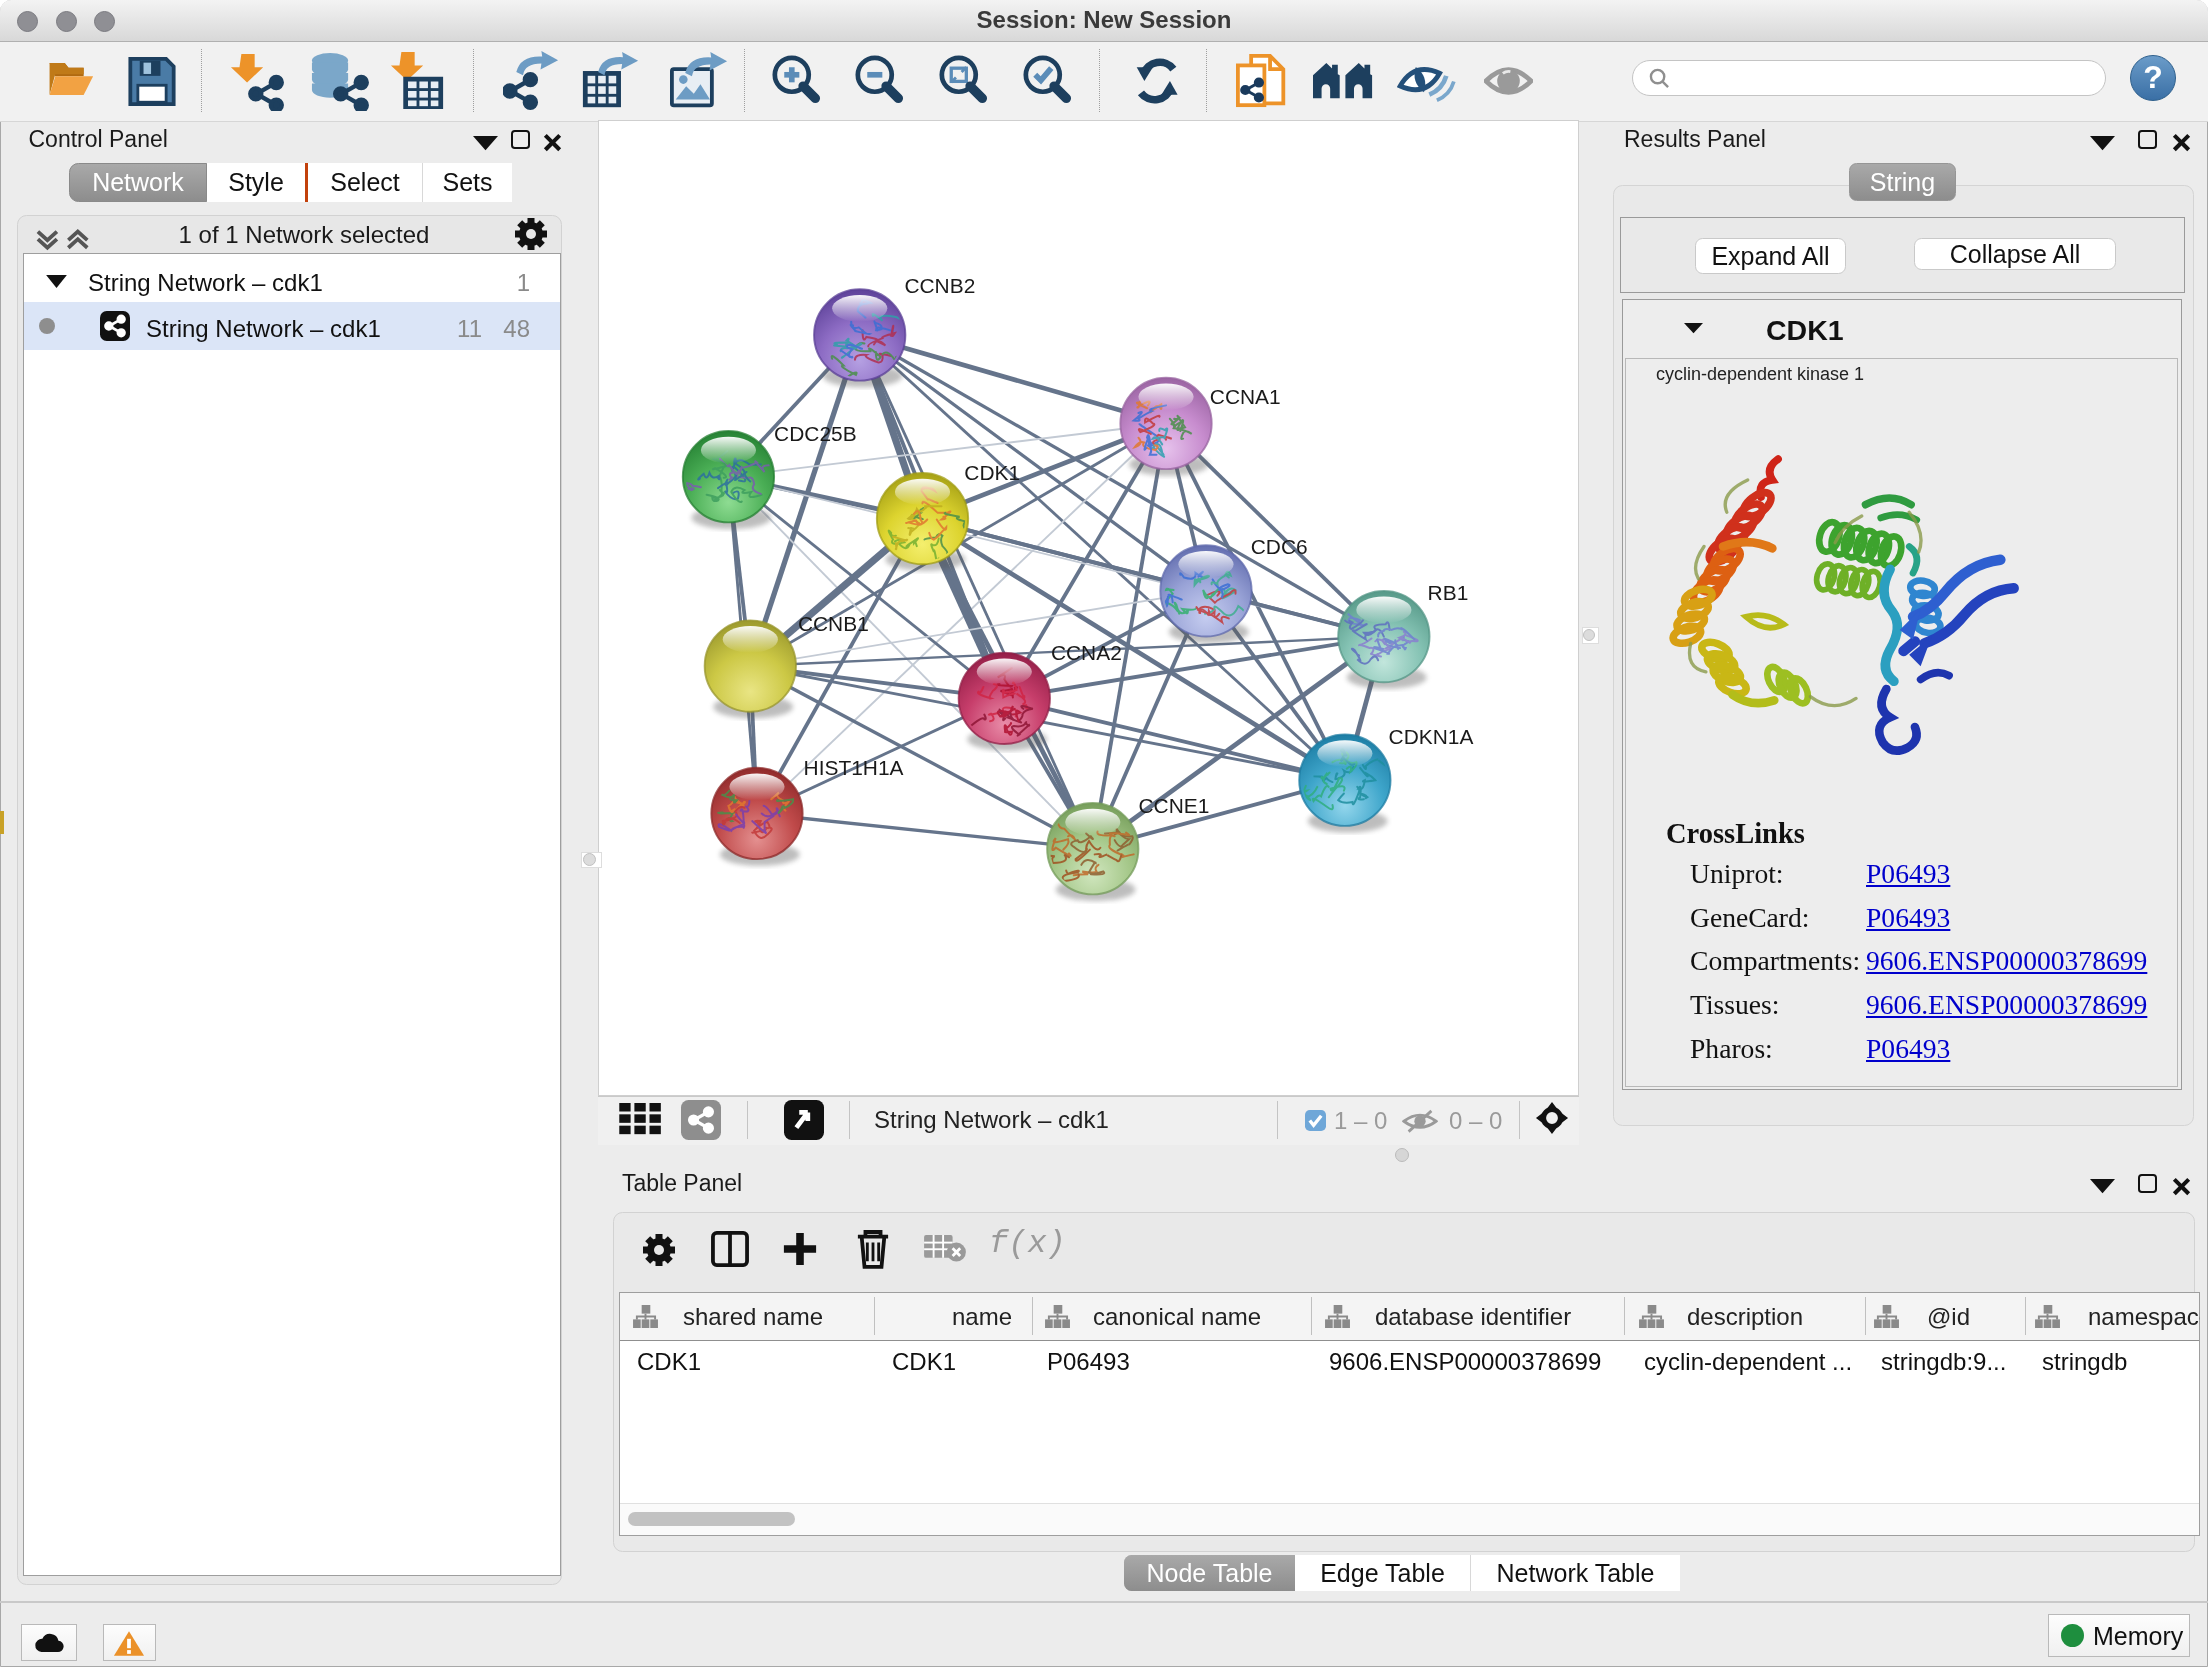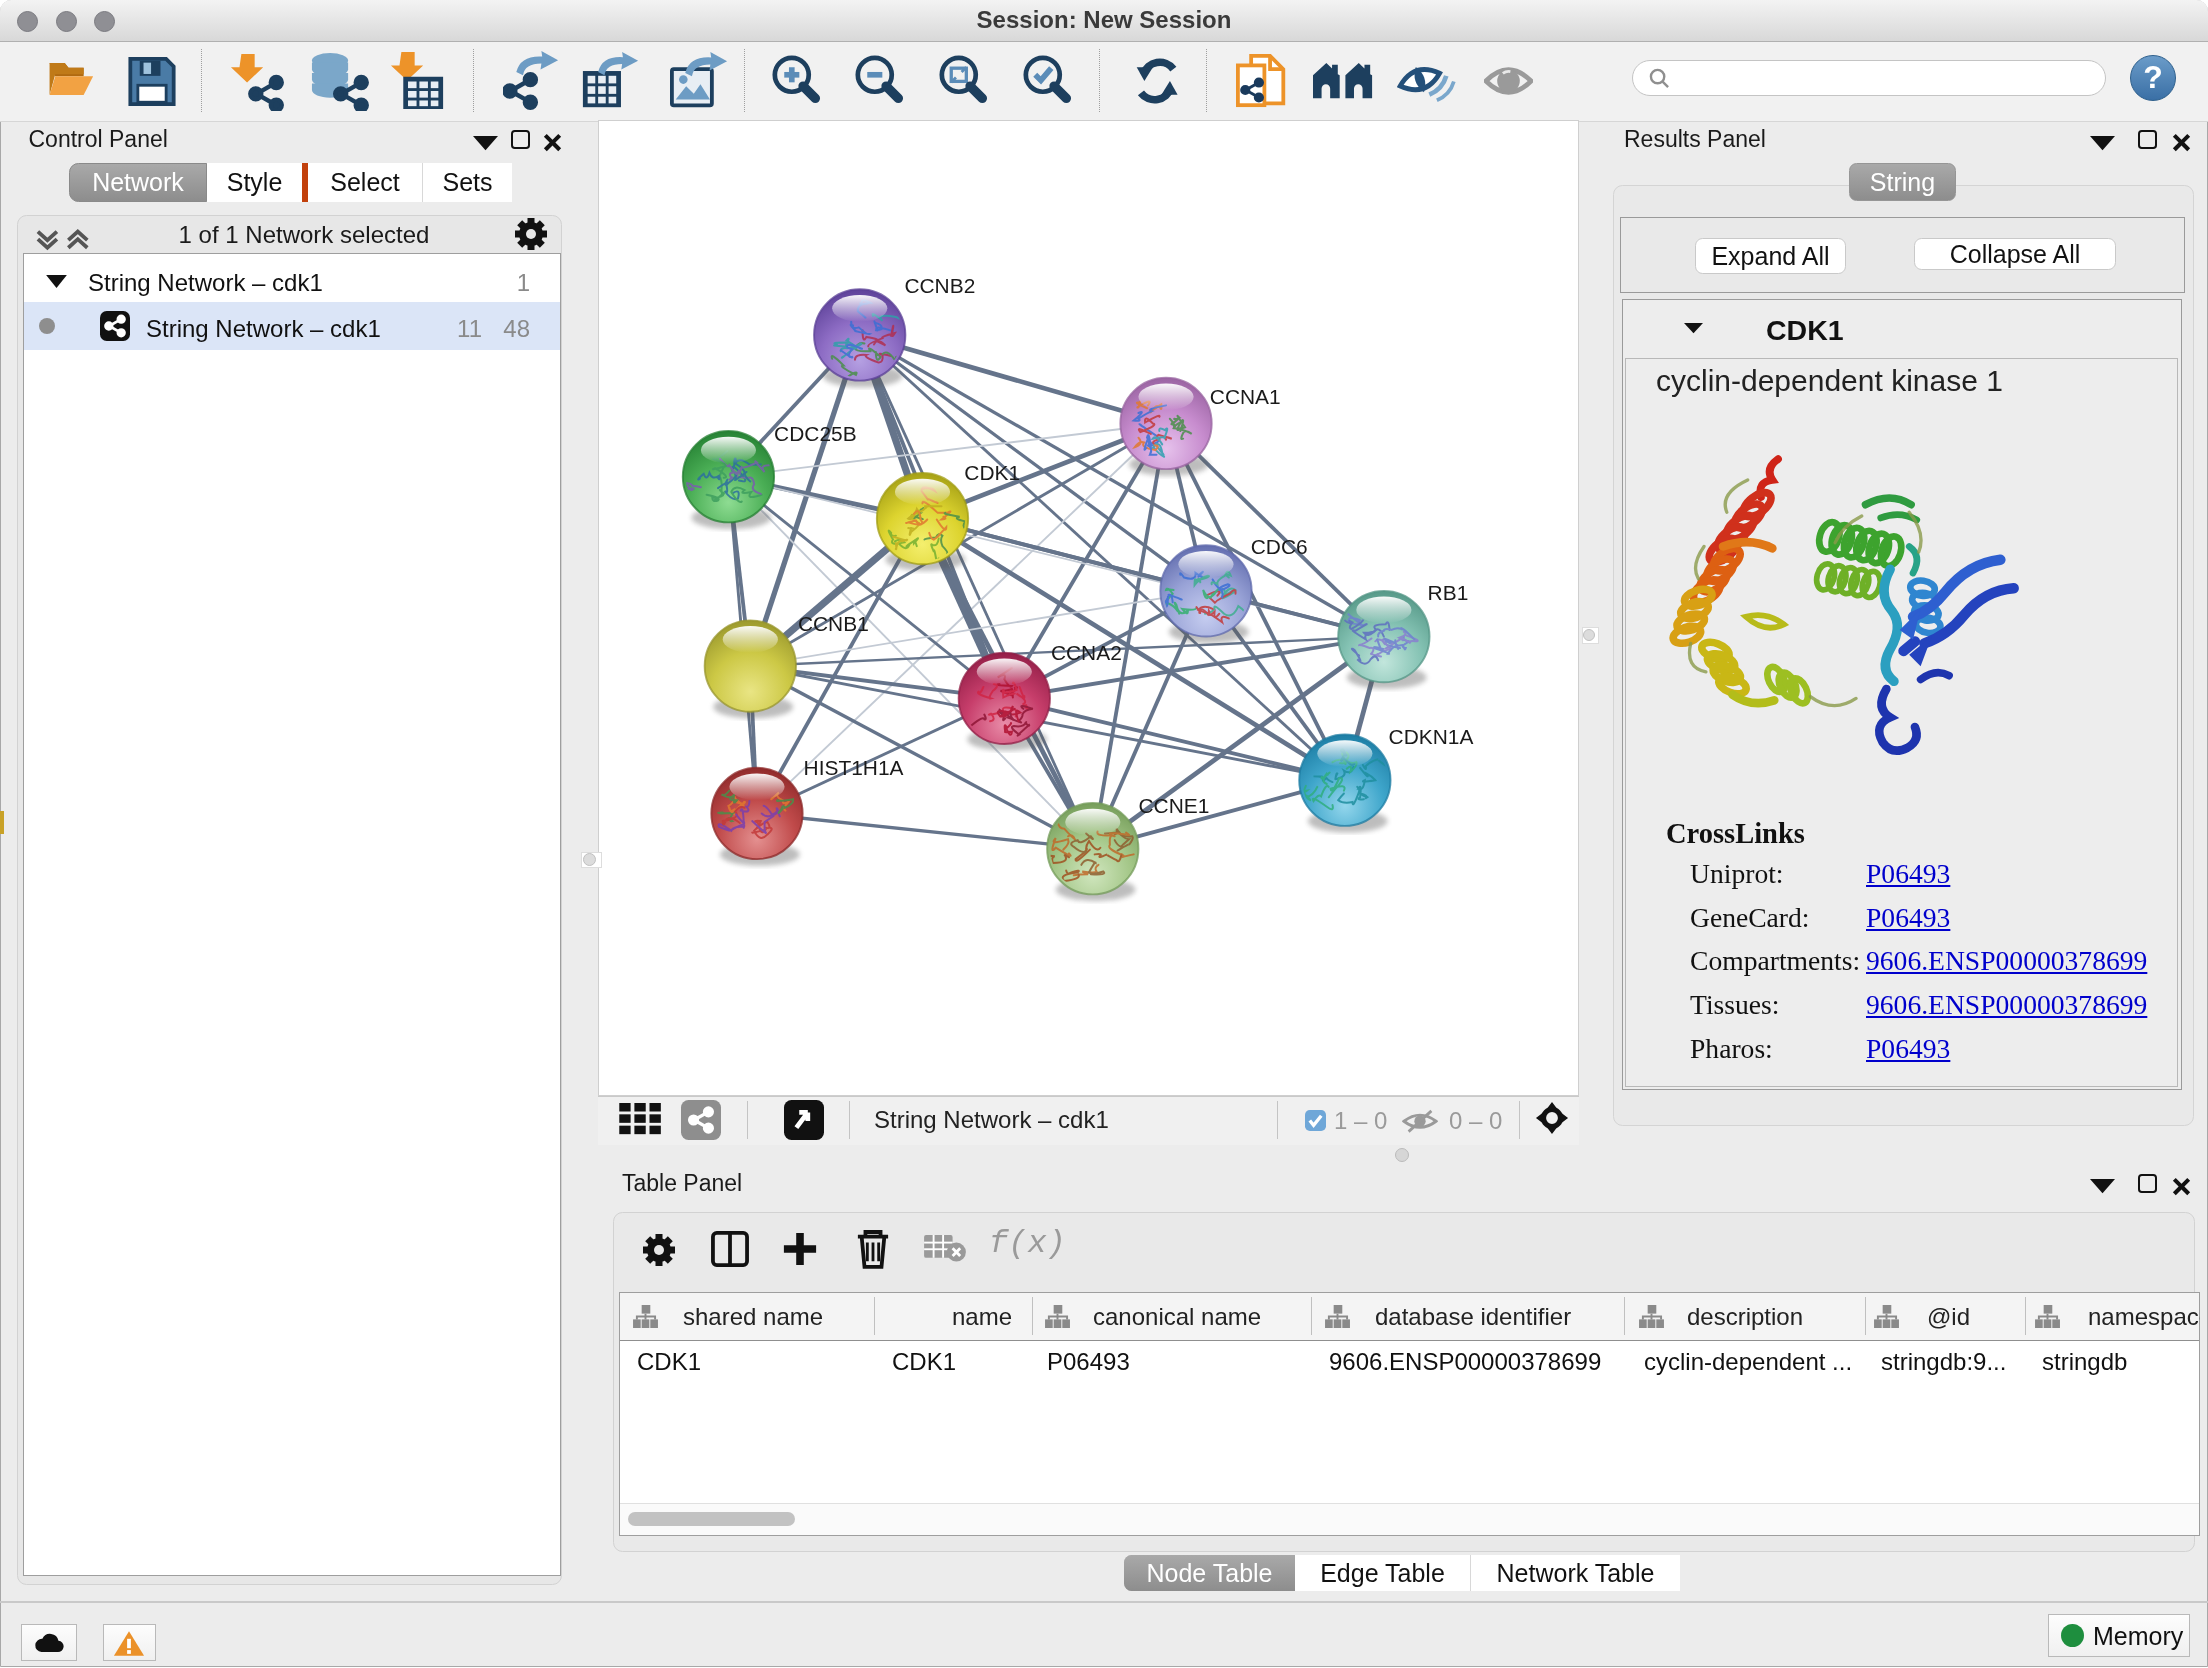--- a/index.html
+++ b/index.html
@@ -185,21 +185,21 @@
 <div class="ptitle" style="left:28.5px;top:126px">Control Panel</div>
 <svg style="position:absolute;left:473px;top:134px" width="25" height="25" viewBox="0 0 26 26">
     <path d="M0 2 L26 2 L13.0 16.900000000000002 Z" fill="#111"></path>
   </svg>
 <div class="sqbtn" style="left:511px;top:130px"></div>
 <svg style="position:absolute;left:541px;top:131px" width="23" height="23" viewBox="0 0 24 24">
     <path d="M3 6 L6 3 L12 9 L18 3 L21 6 L15 12 L21 18 L18 21 L12 15 L6 21 L3 18 L9 12 Z" fill="#111"></path>
   </svg>
 <div style="position:absolute;left:69px;top:163px;width:443px;height:39px;background:#fff;border:1px solid #c3c3c3;border-radius:9.5px"></div>
 <div style="position:absolute;left:69px;top:163px;width:138px;height:39px;background:linear-gradient(#a9a9a9,#8d8d8d);border:1px solid #8a8a8a;border-radius:9.5px 0 0 9.5px;color:#fff" class="tabtxt">Network</div>
-<div class="tabtxt" style="left:207px;top:163px;width:101px;height:39px;border-right:6px solid #c2410c;color:#111">Style</div>
+<div class="tabtxt" style="left:207px;top:163px;width:101px;height:39px;border-right:3px solid #c2410c;color:#111">Style</div>
 <div class="tabtxt" style="left:308px;top:163px;width:115px;height:39px;border-right:1px solid #d8d8d8;color:#111">Select</div>
 <div class="tabtxt" style="left:423px;top:163px;width:89px;height:39px;color:#111">Sets</div>
 <div style="position:absolute;left:17px;top:215px;width:545px;height:1370px;background:#e7e7e7;border:1px solid #d2d2d2;border-radius:9.5px"></div>
 <svg style="position:absolute;left:36px;top:224px" width="57" height="28.5" viewBox="0 0 60 30">
     <g fill="none" stroke="#555" stroke-width="4">
       <path d="M2 8 l10 9 10 -9"></path>
       <path d="M2 16 l10 9 10 -9"></path>
       <path d="M34 17 l10 -9 10 9"></path>
       <path d="M34 25 l10 -9 10 9"></path>
     </g>
@@ -660,21 +660,21 @@
 <div class="tabtxt" style="left:1849px;top:163px;width:107px;height:38px;background:linear-gradient(#a9a9a9,#8d8d8d);border:1px solid #969696;border-radius:7.6px;color:#fff">String</div>
 <div style="position:absolute;left:1620px;top:217px;width:565px;height:76px;border:1.9px solid #9a9a9a;background:#e9e9e9"></div>
 <div class="btn" style="left:1695px;top:238px;width:151px;height:36px">Expand All</div>
 <div class="btn" style="left:1914px;top:238px;width:202px;height:32px">Collapse All</div>
 <div style="position:absolute;left:1622px;top:299px;width:560px;height:791px;border:1.9px solid #9a9a9a;background:#ededed"></div>
 <svg style="position:absolute;left:1684px;top:321px" width="19" height="19" viewBox="0 0 20 20">
     <path d="M0 2 L20 2 L10.0 13.0 Z" fill="#111"></path>
   </svg>
 <div style="position:absolute;left:1766px;top:314px;font-size:28.5px;font-weight:bold;color:#111">CDK1</div>
 <div style="position:absolute;left:1625px;top:358px;width:553px;height:729px;border:1px solid #b8b8b8;background:#ededed"></div>
-<div style="position:absolute;left:1656px;top:364px;font-size:30px;color:#222">cyclin-dependent kinase 1</div>
+<div style="position:absolute;left:1656px;top:364px;font-size:18px;color:#222">cyclin-dependent kinase 1</div>
 <svg style="position:absolute;left:1666px;top:455px" width="361" height="314" viewBox="0 0 380 330">
     <g fill="none" stroke-linecap="round">
       <path d="M118 4 q-14 10 -6 22 q-16 2 -12 18" stroke="#cf2418" stroke-width="8"></path>
       <ellipse cx="96" cy="52" rx="17" ry="9" fill="none" stroke="#d0301c" stroke-width="8" transform="rotate(-38 96 52)"></ellipse>
       <ellipse cx="87" cy="64" rx="17" ry="9" fill="none" stroke="#d0301c" stroke-width="8" transform="rotate(-38 87 64)"></ellipse>
       <ellipse cx="78" cy="76" rx="17" ry="9" fill="none" stroke="#d0301c" stroke-width="8" transform="rotate(-38 78 76)"></ellipse>
       <ellipse cx="69" cy="88" rx="17" ry="9" fill="none" stroke="#d0301c" stroke-width="8" transform="rotate(-38 69 88)"></ellipse>
       <ellipse cx="60" cy="100" rx="17" ry="9" fill="none" stroke="#d0301c" stroke-width="8" transform="rotate(-38 60 100)"></ellipse>
       <ellipse cx="64" cy="110" rx="16" ry="9" fill="none" stroke="#dd6012" stroke-width="8" transform="rotate(-35 64 110)"></ellipse>
       <ellipse cx="57" cy="121" rx="16" ry="9" fill="none" stroke="#dd6012" stroke-width="8" transform="rotate(-35 57 121)"></ellipse>

